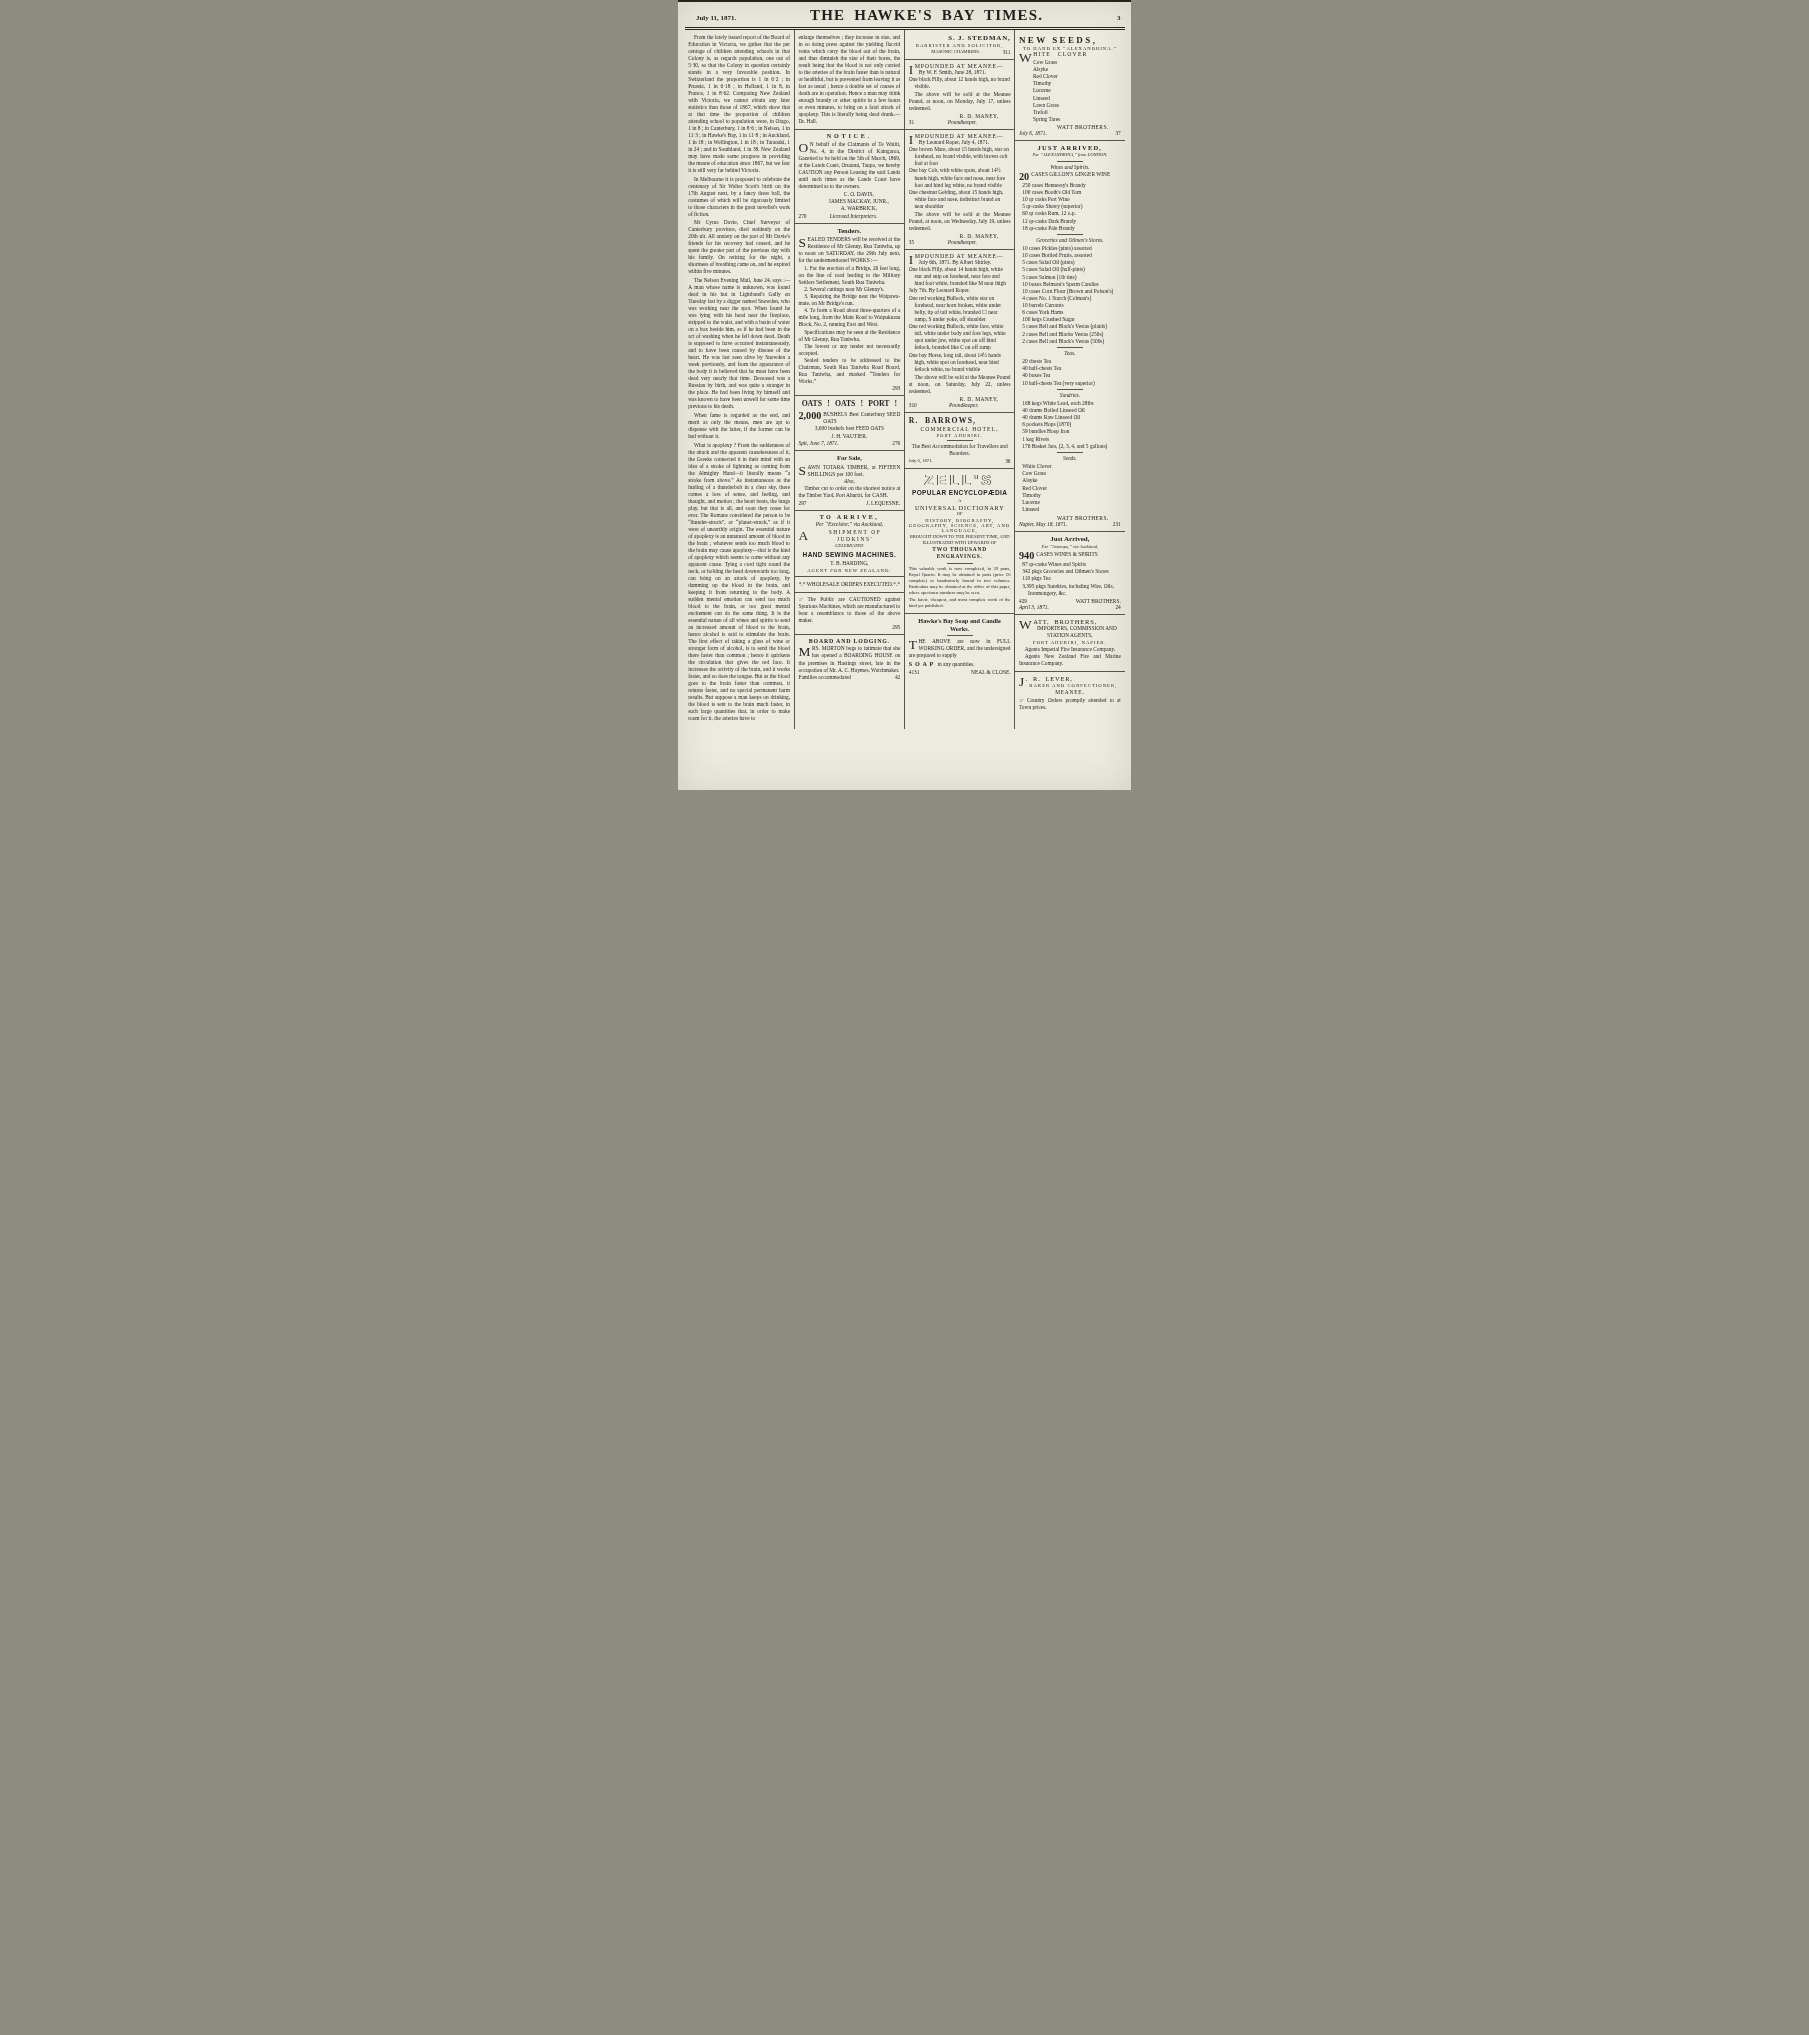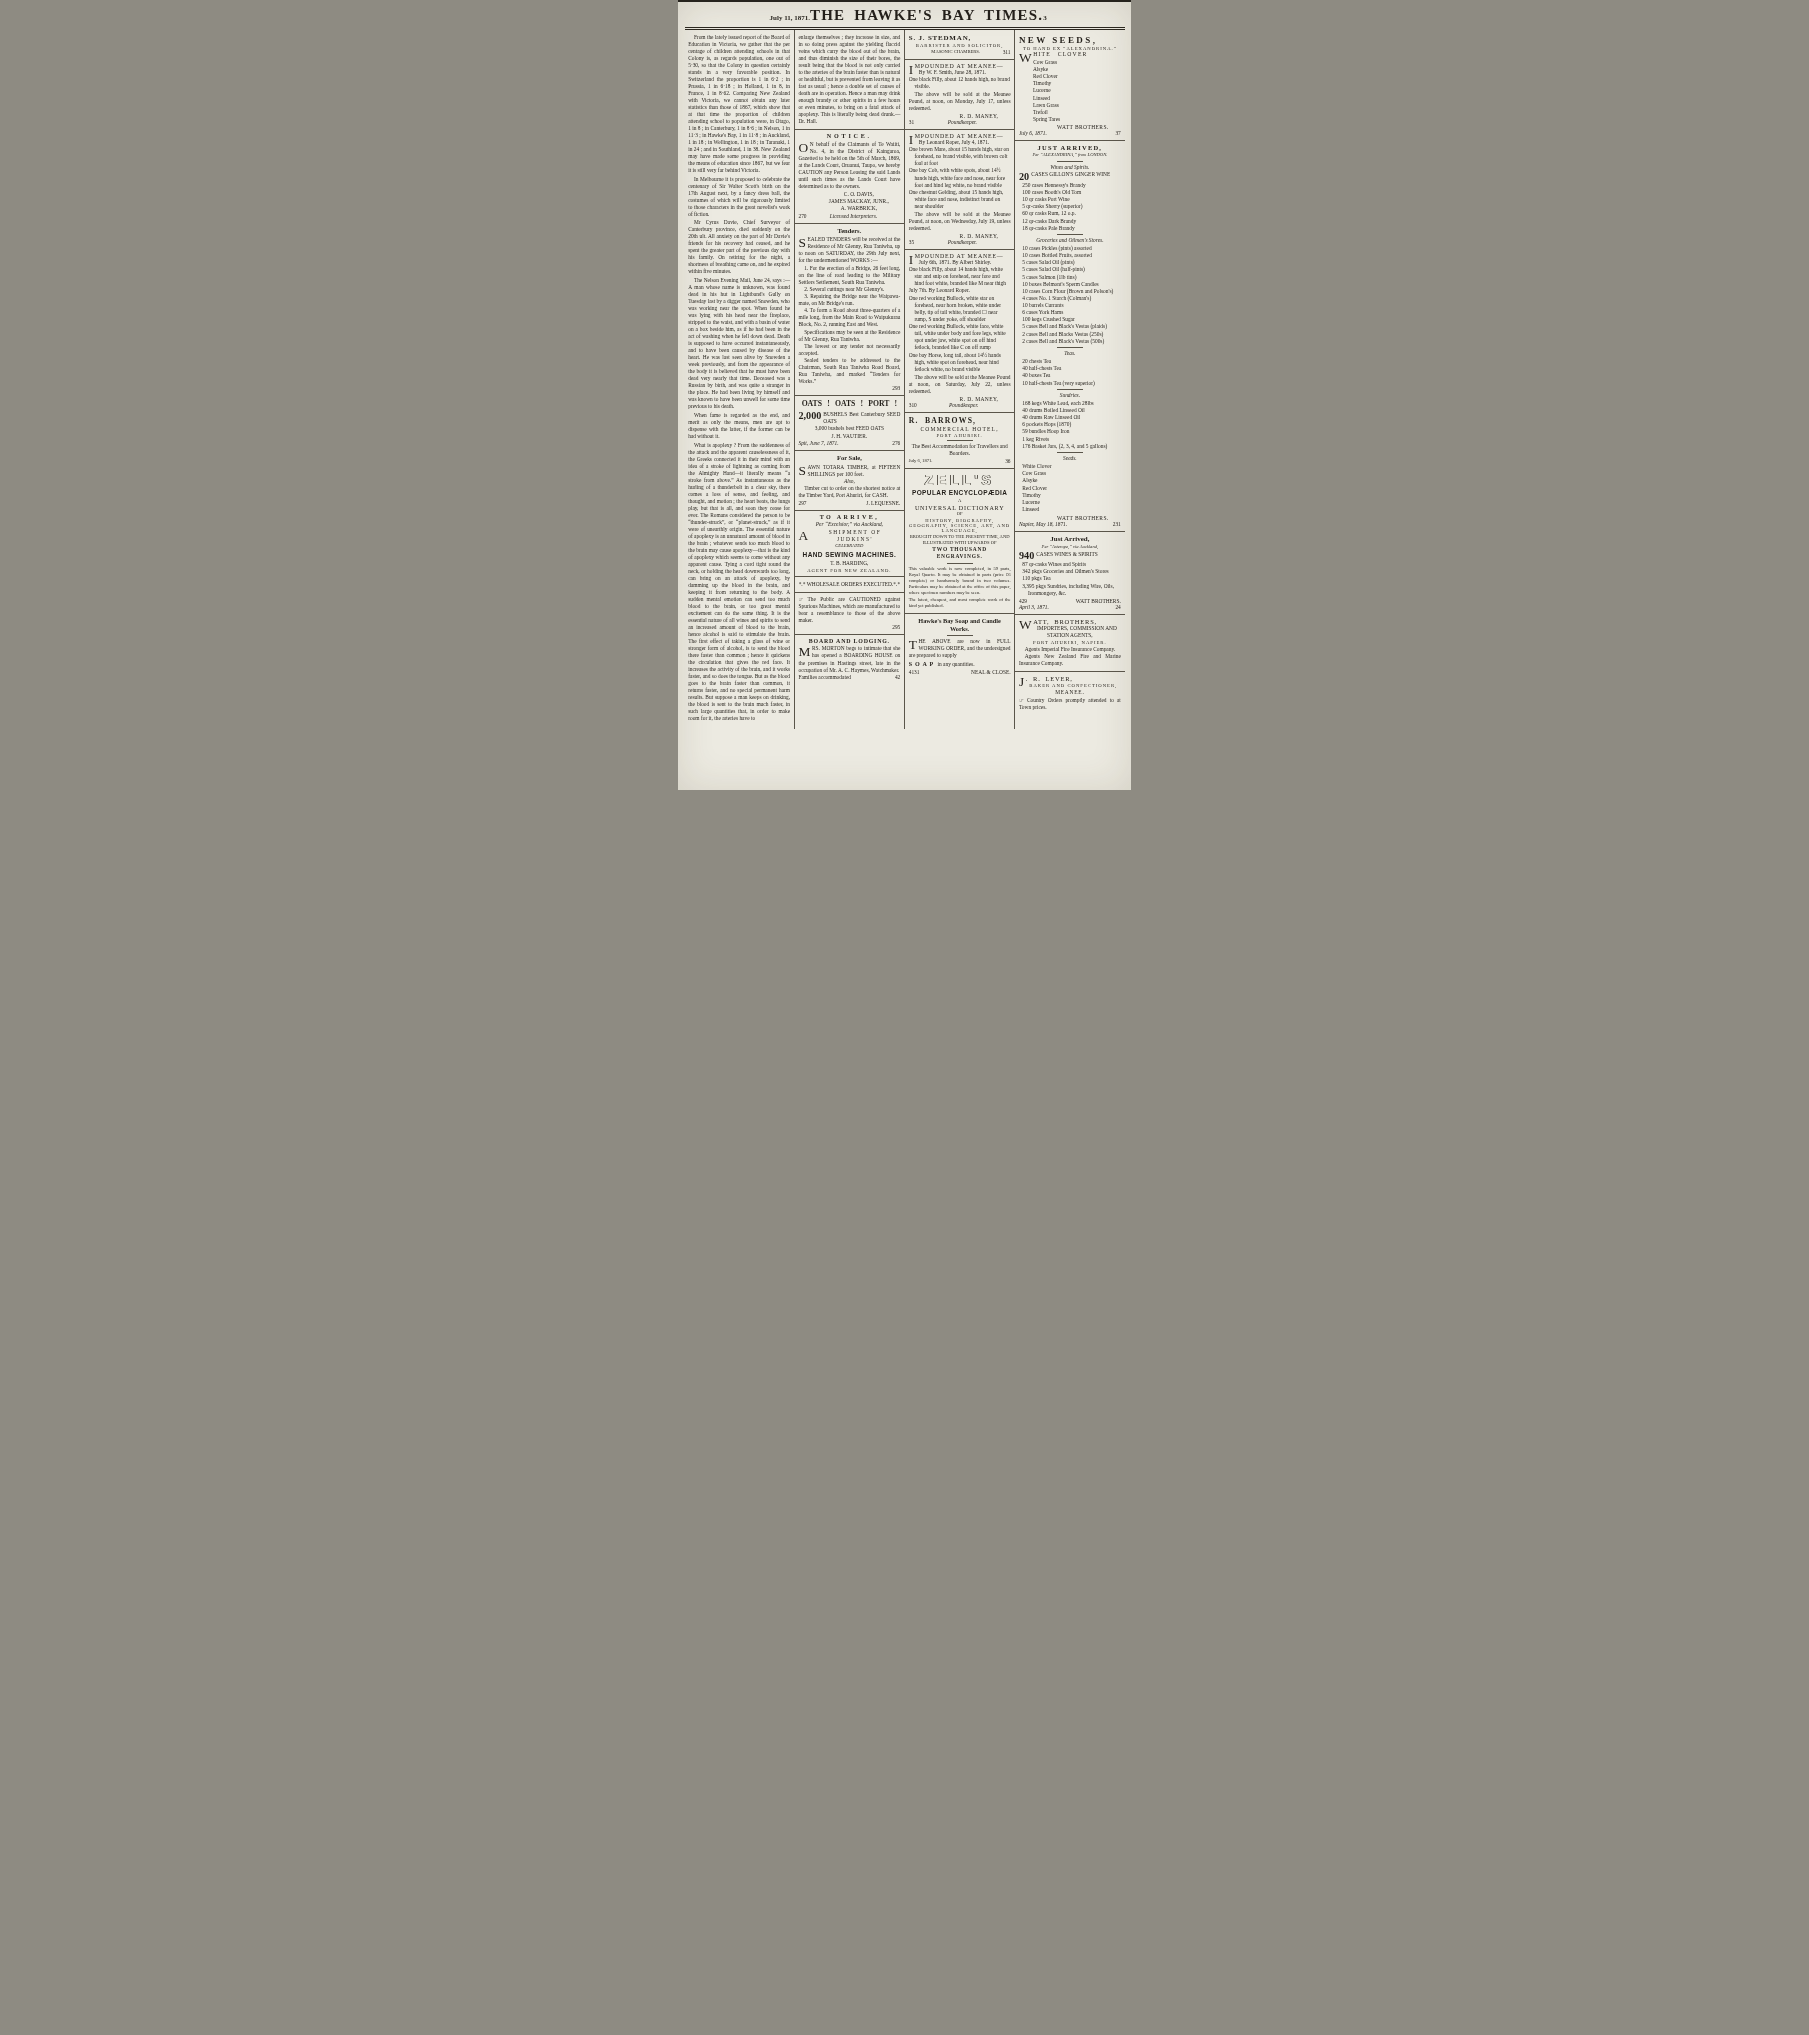--- a/index.html
+++ b/index.html
@@ -4,21 +4,21 @@
 <style>
   * { margin:0; padding:0; box-sizing:border-box; }
   html,body { background:#8e8b82; }
   .page {
     width:453px; min-height:790px; margin:0 auto;
     background:#eceae1; color:#231f1a;
     font-family:"Liberation Serif","DejaVu Serif",serif;
     padding:2.4px 6.5px 11.4px; border-top:2px solid #26231d;
     box-shadow: inset 0 0 37px rgba(70,58,30,.14);
   }
-  .masthead { display:flex; justify-content:center; align-items:baseline; padding:2.4px 4.1px 2.8px 11.4px; }
+  .masthead { display:flex; justify-content:space-between; align-items:baseline; padding:2.4px 4.1px 2.8px 11.4px; }
   .m-date,.m-page { font-size:7px; font-weight:bold; }
   .m-title { font-size:15px; font-weight:bold; letter-spacing:1.2px; word-spacing:4.1px; }
   .head-rule { height:1.6px; background:#2c2820; }
   .columns { display:flex; align-items:stretch; border-top:0.8px solid #2c2820; margin-top:0.8px; }
   .col { flex:1 1 0; min-width:0; padding:3.7px 3.7px 6.5px; }
   .col + .col { border-left:0.4px solid #5a554a; }
 
   .p { font-size:5.4px; line-height:1.3; text-align:justify; text-indent:5.7px; }
   .p0 { font-size:5.4px; line-height:1.3; text-align:justify; text-indent:0; }
   .line { font-size:5.4px; line-height:1.32; }
@@ -42,21 +42,21 @@
   .sig { text-align:right; padding-right:12.2px; font-size:5.5px; letter-spacing:0.4px; margin-top:0.8px; }
   .sigc { text-align:center; padding-left:19px; font-size:5.5px; line-height:1.35; }
 
   .h-notice { font-size:6.1px; letter-spacing:2.8px; text-align:center; margin:2.4px 0; }
   .h-tenders { font-size:6.5px; font-weight:bold; text-align:center; margin:2px 0 2.4px; }
   .h-oats { font-size:7.7px; font-weight:bold; text-align:center; margin:2.4px 0; word-spacing:3.3px; }
   .h-sale { font-size:6.5px; font-weight:bold; text-align:center; margin:2px 0 2.4px; }
   .h-arrive { font-size:6.1px; letter-spacing:2.4px; text-align:center; margin:2px 0 1.2px; }
   .h-machines { font-family:"Liberation Sans","DejaVu Sans",sans-serif; font-weight:bold; font-size:6.5px; letter-spacing:0.4px; text-align:center; margin:2px 0 1.6px; }
   .h-board { font-size:5.9px; letter-spacing:0.8px; text-align:center; margin:2px 0 1.6px; }
-  .h-stedman { font-size:7px; letter-spacing:0.8px; text-align:left; margin:0.8px 0; }
+  .h-stedman { font-size:7px; letter-spacing:0.8px; text-align:right; margin:0.8px 0; }
   .caps-sub { font-size:4.7px; letter-spacing:1px; text-align:center; margin:0.8px 0; }
   .imp-title { font-size:5.9px; letter-spacing:0.8px; }
   .h-barrows { font-size:7.7px; font-weight:bold; letter-spacing:1.2px; text-align:left; margin:1.6px 0 0.8px; word-spacing:3.3px; }
   .h-hotel { font-size:5.5px; letter-spacing:1.2px; text-align:center; }
   .h-zells { font-family:"Liberation Sans","DejaVu Sans",sans-serif; font-weight:bold; font-size:14px; letter-spacing:3.7px; text-align:center; color:#eceae1; margin:2.4px 0 1.2px;
     text-shadow:-0.4px -0.4px 0 #2c2820,0.4px -0.4px 0 #2c2820,-0.4px 0.4px 0 #2c2820,0.4px 0.4px 0 #2c2820; }
   .h-ency { font-family:"Liberation Sans","DejaVu Sans",sans-serif; font-weight:bold; font-size:6.5px; text-align:center; letter-spacing:0.4px; margin:0.4px 0 1.6px; }
   .h-dict { font-size:6.1px; letter-spacing:0.8px; text-align:center; margin:0.8px 0; }
   .h-soap { font-size:6.3px; font-weight:bold; text-align:center; line-height:1.25; margin:1.6px 0 0.8px; }
   .h-seeds { font-size:9px; font-weight:bold; letter-spacing:2.4px; margin:1.2px 0 0.8px; }

